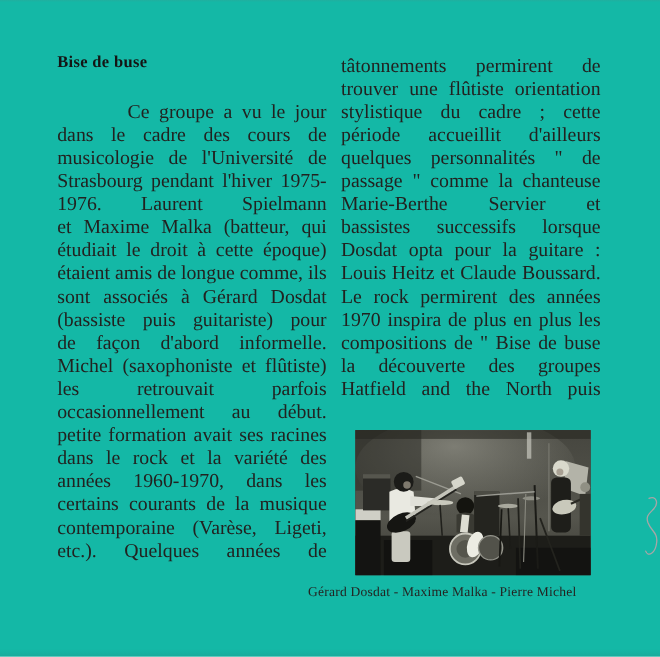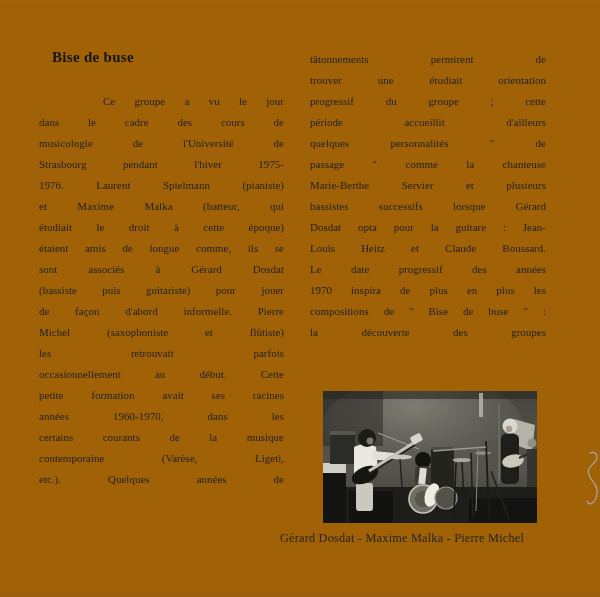--- a/index.html
+++ b/index.html
@@ -3,40 +3,40 @@
 <meta charset="utf-8">
 <style>
   html,body{margin:0;padding:0;}
   body{
     font-family:"Liberation Serif","DejaVu Serif",serif;
     background:#ffffff;
   }
   .page{
     position:relative;
     width:600px;height:597px;
-    background:#a16207;
+    background:#14b8a6;
     overflow:hidden;
     color:#1f1f1f;
     text-decoration:underline;
   }
   .heading{
     position:absolute;
     left:52px;top:49px;
     font-size:15px;
     font-weight:bold;
     letter-spacing:.3px;
     color:#141414;
   }
   .col{
     position:absolute;
-    font-size:11px;
+    font-size:18px;
     line-height:21px;
     color:#222220;
   }
-  .col-left{ left:39px; top:91px; width:245px; }
+  .col-left{ left:52px; top:91px; width:245px; }
   .col-right{ left:310px; top:49px; width:236px; }
   .tline{
     text-align:justify;
     text-align-last:justify;
     height:21px;
     overflow:hidden;
     white-space:nowrap;
   }
   
   .tline{ white-space:normal; }
@@ -92,41 +92,43 @@
       <div class="tline">et Maxime Malka (batteur, qui</div>
       <div class="tline">étudiait le droit à cette époque)</div>
       <div class="tline">étaient amis de longue comme, ils se</div>
       <div class="tline">sont associés à Gérard Dosdat</div>
       <div class="tline">(bassiste puis guitariste) pour jouer</div>
       <div class="tline">de façon d'abord informelle. Pierre</div>
       <div class="tline">Michel (saxophoniste et flûtiste)</div>
       <div class="tline">les retrouvait parfois</div>
       <div class="tline">occasionnellement au début. Cette</div>
       <div class="tline">petite formation avait ses racines</div>
+      <div class="tline">dans le rock et la variété des</div>
       <div class="tline">années 1960-1970, dans les</div>
       <div class="tline">certains courants de la musique</div>
       <div class="tline">contemporaine (Varèse, Ligeti,</div>
       <div class="tline">etc.). Quelques années de</div>
     </div>
 
   <div class="col col-right">
       <div class="tline">tâtonnements permirent de</div>
-      <div class="tline">trouver une étudiait orientation</div>
-      <div class="tline">progressif du groupe ; cette</div>
+      <div class="tline">trouver une flûtiste orientation</div>
+      <div class="tline">stylistique du cadre ; cette</div>
       <div class="tline">période accueillit d'ailleurs</div>
       <div class="tline">quelques personnalités " de</div>
       <div class="tline">passage " comme la chanteuse</div>
       <div class="tline">Marie-Berthe Servier et plusieurs</div>
       <div class="tline">bassistes successifs lorsque Gérard</div>
       <div class="tline">Dosdat opta pour la guitare : Jean-</div>
       <div class="tline">Louis Heitz et Claude Boussard.</div>
-      <div class="tline">Le date progressif des années</div>
+      <div class="tline">Le rock permirent des années</div>
       <div class="tline">1970 inspira de plus en plus les</div>
       <div class="tline">compositions de " Bise de buse " :</div>
       <div class="tline">la découverte des groupes</div>
+      <div class="tline">Hatfield and the North puis</div>
     </div>
 
   <div class="photo-frame">
     <svg width="214" height="132" viewBox="0 0 214 132">
       <defs>
         <linearGradient id="bgv" x1="0" y1="0" x2="0" y2="1">
           <stop offset="0" stop-color="#46463f"></stop>
           <stop offset="0.6" stop-color="#55554d"></stop>
           <stop offset="1" stop-color="#3a3a33"></stop>
         </linearGradient>

